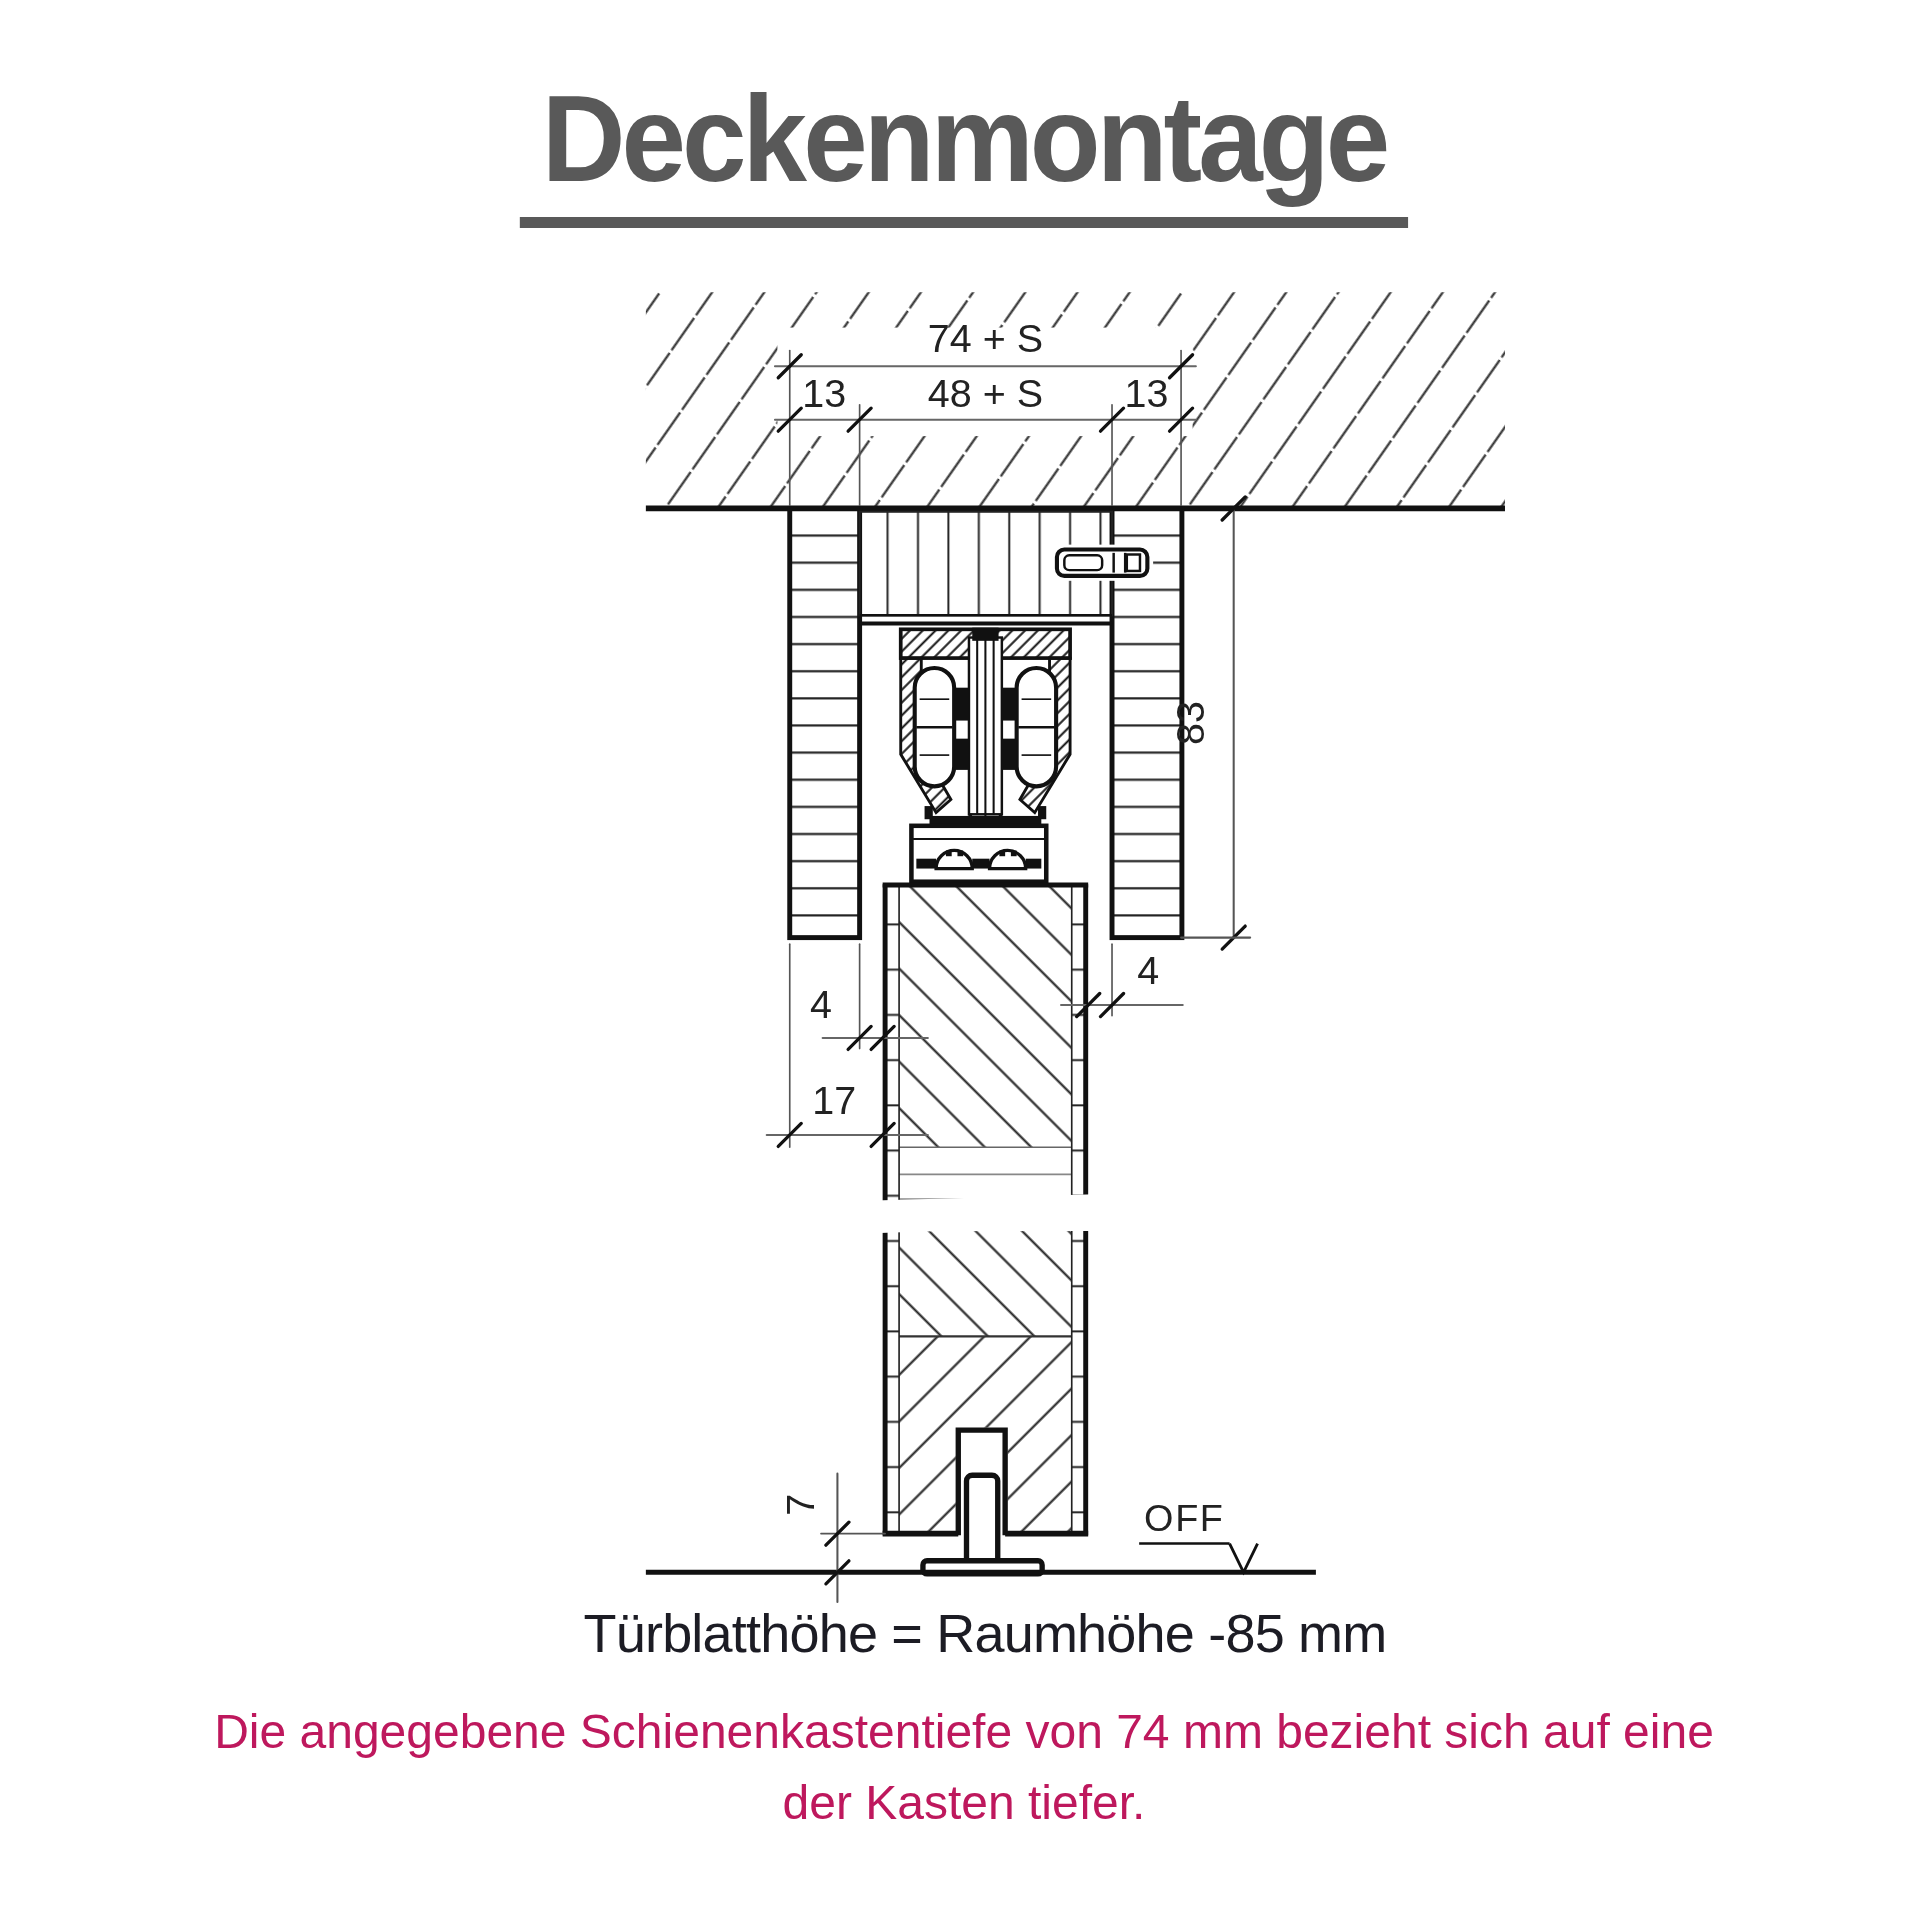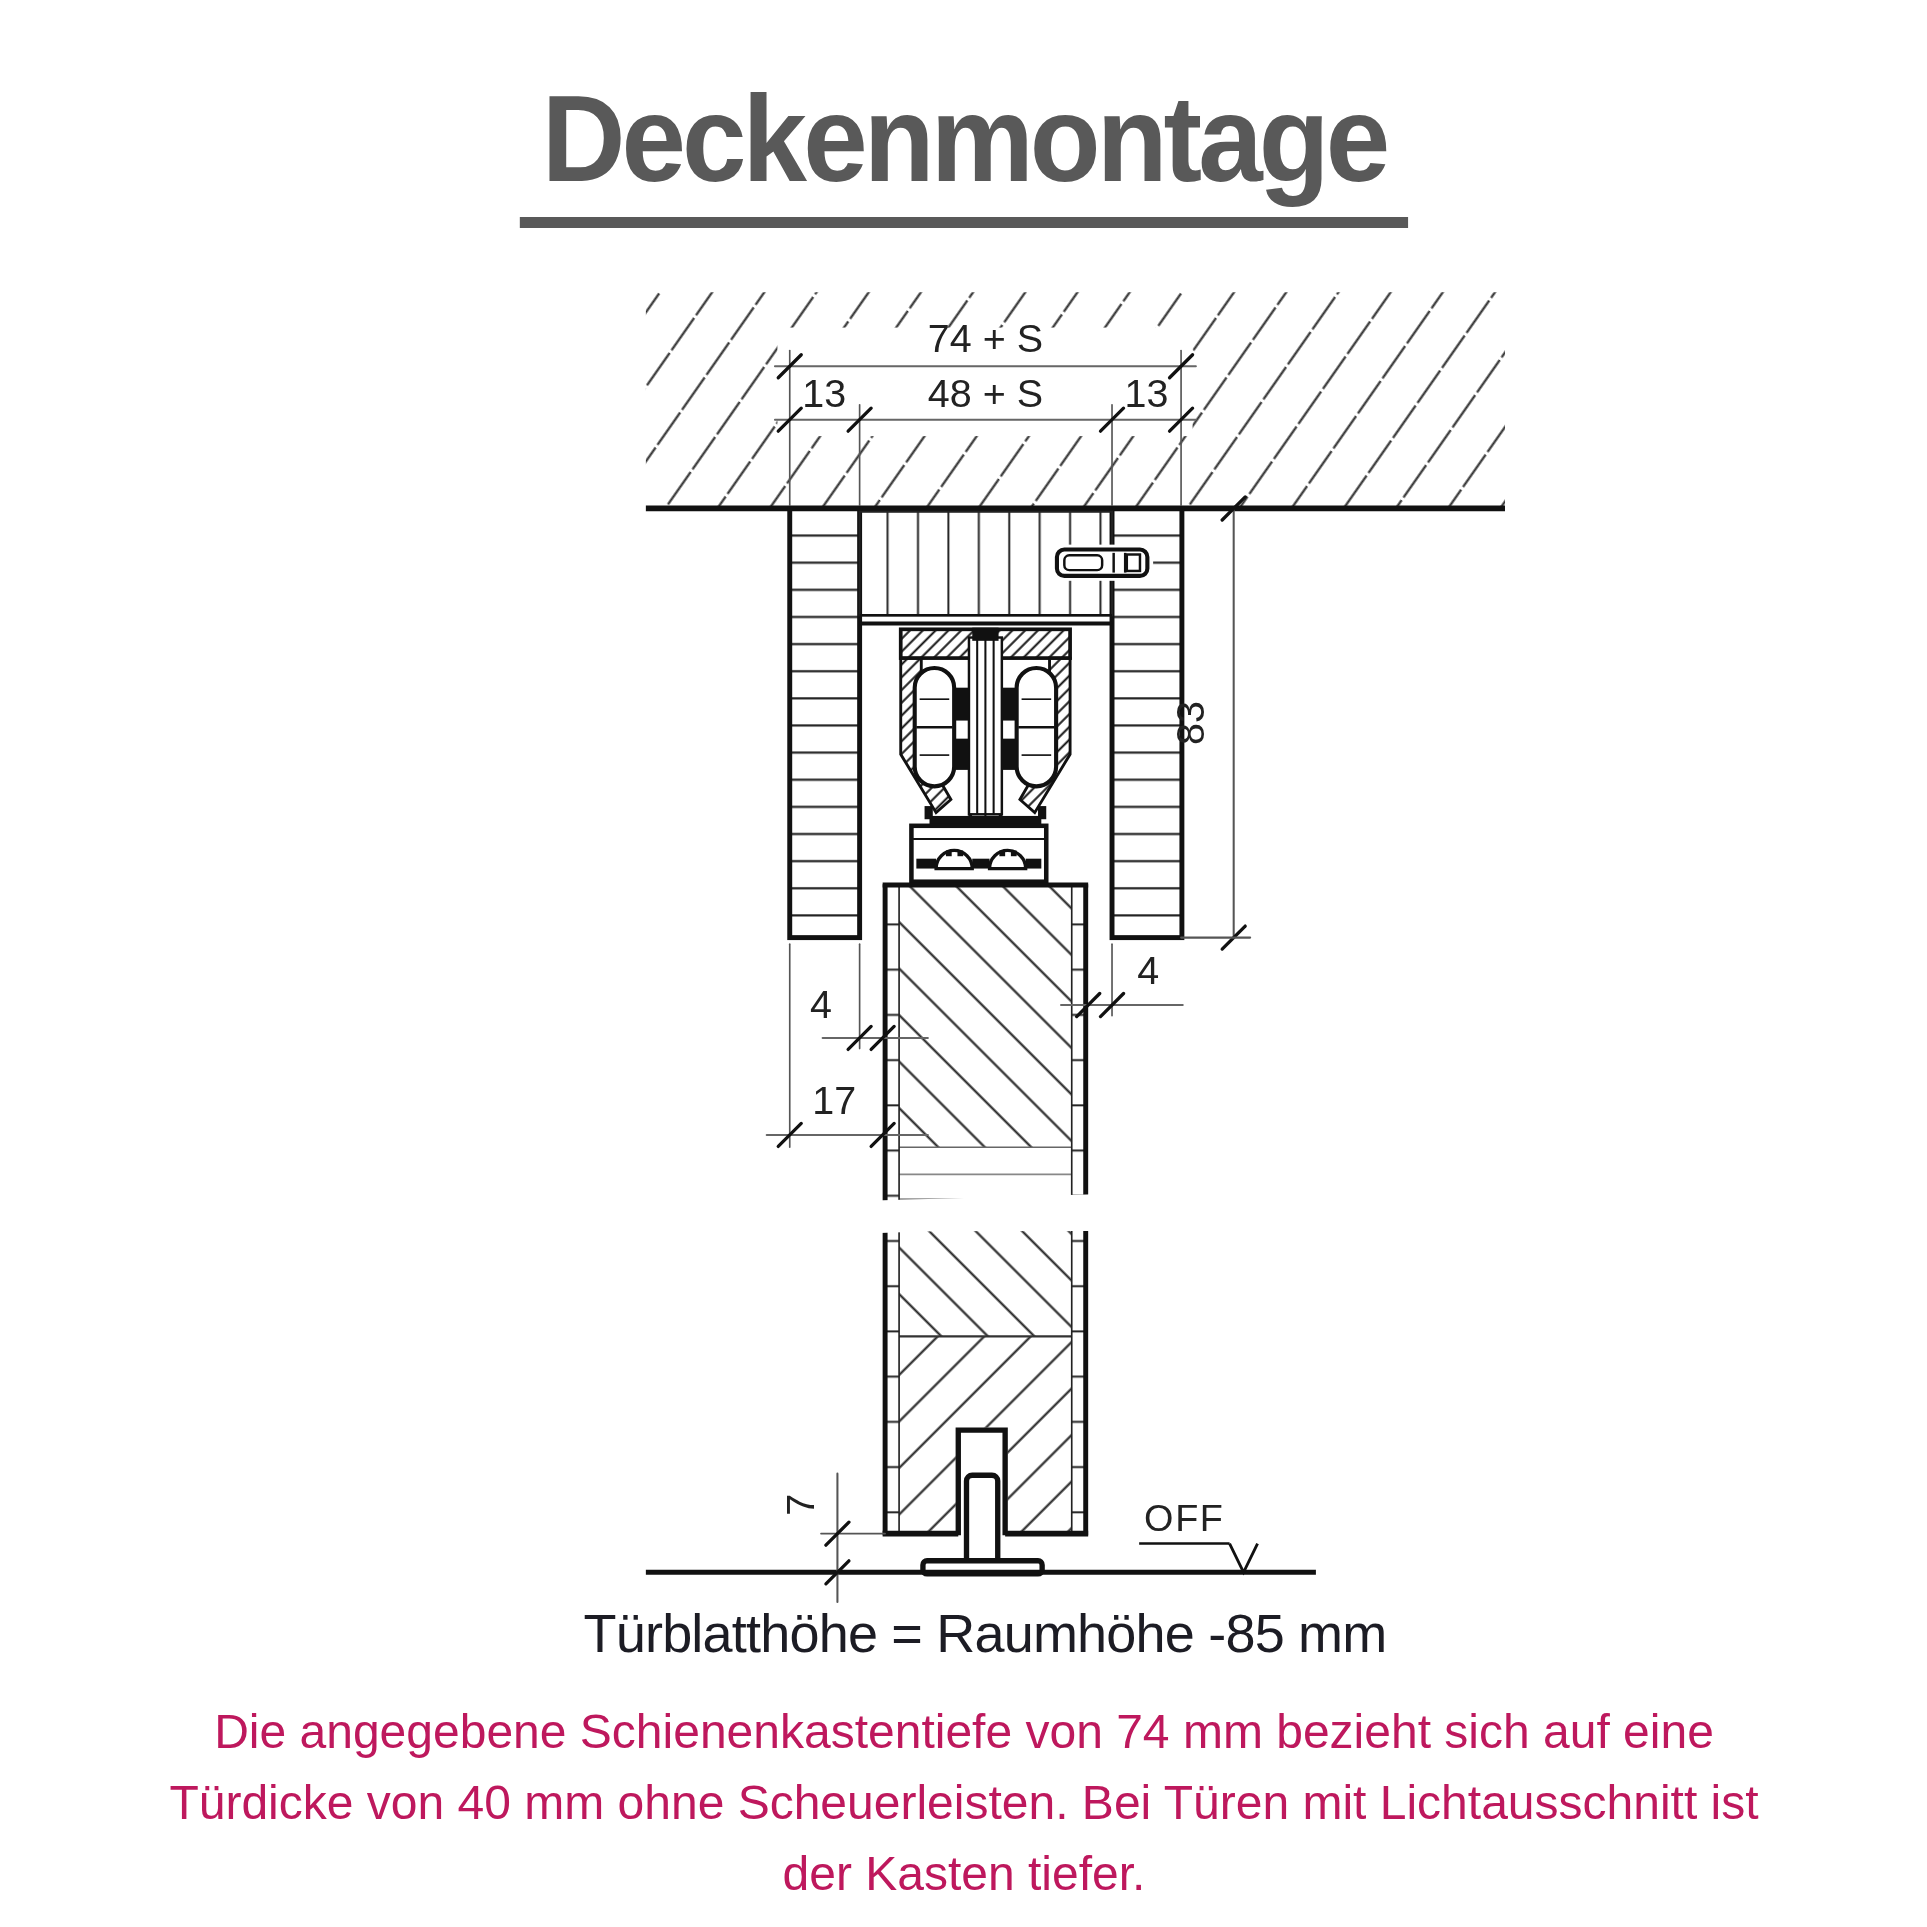--- a/index.html
+++ b/index.html
@@ -226,16 +226,15 @@
     <text x="920" y="1512" font-size="46" text-anchor="middle" letter-spacing="2">OFF</text>
     <line x1="865" y1="1527" x2="975" y2="1527" stroke="#111" stroke-width="3"></line>
     <path d="M975,1527 L992,1562 L1009,1527" fill="none" stroke="#111" stroke-width="3.5"></path>
   </g>
 </svg>
 
 <div class="caption">Türblatthöhe = Raumhöhe -85 mm</div>
 
 <div class="note">
   <div>Die angegebene Schienenkastentiefe von 74 mm bezieht sich auf eine</div>
-  <div>Türdicke von 40 mm ohne Scheuerleisten. Bei Türen mit Lichtausschnitt ist</div>
   <div>der Kasten tiefer.</div>
 </div>
 
 
 </body></html>

